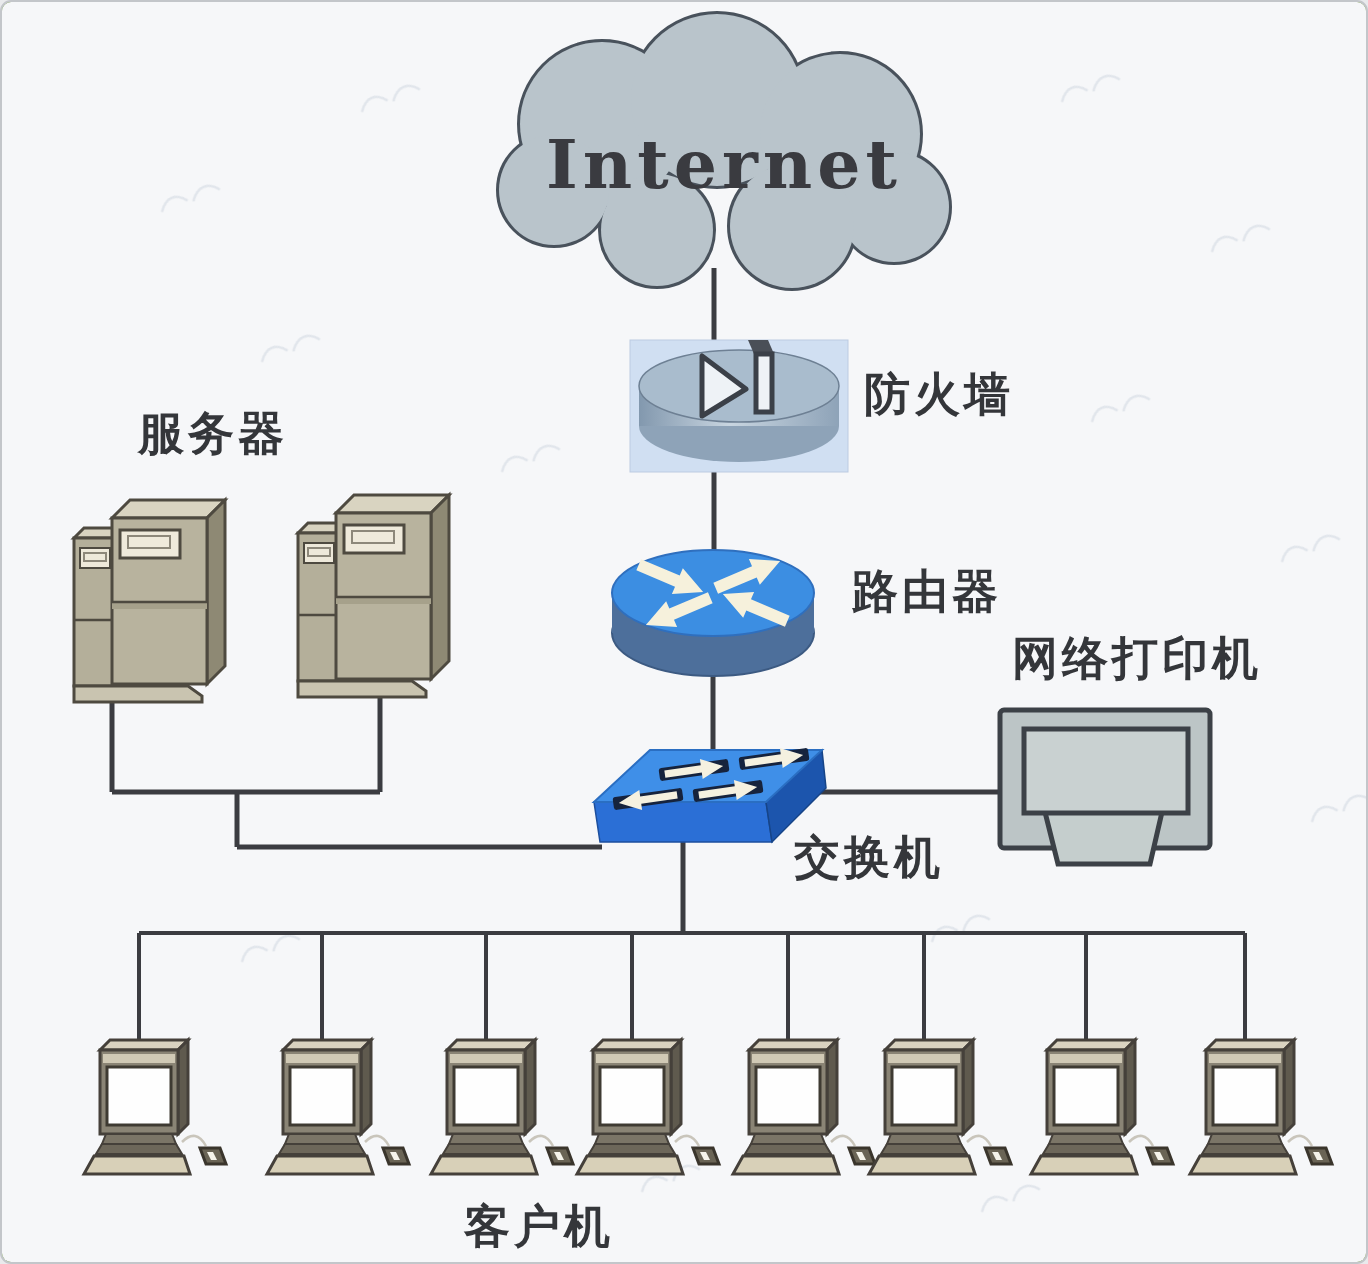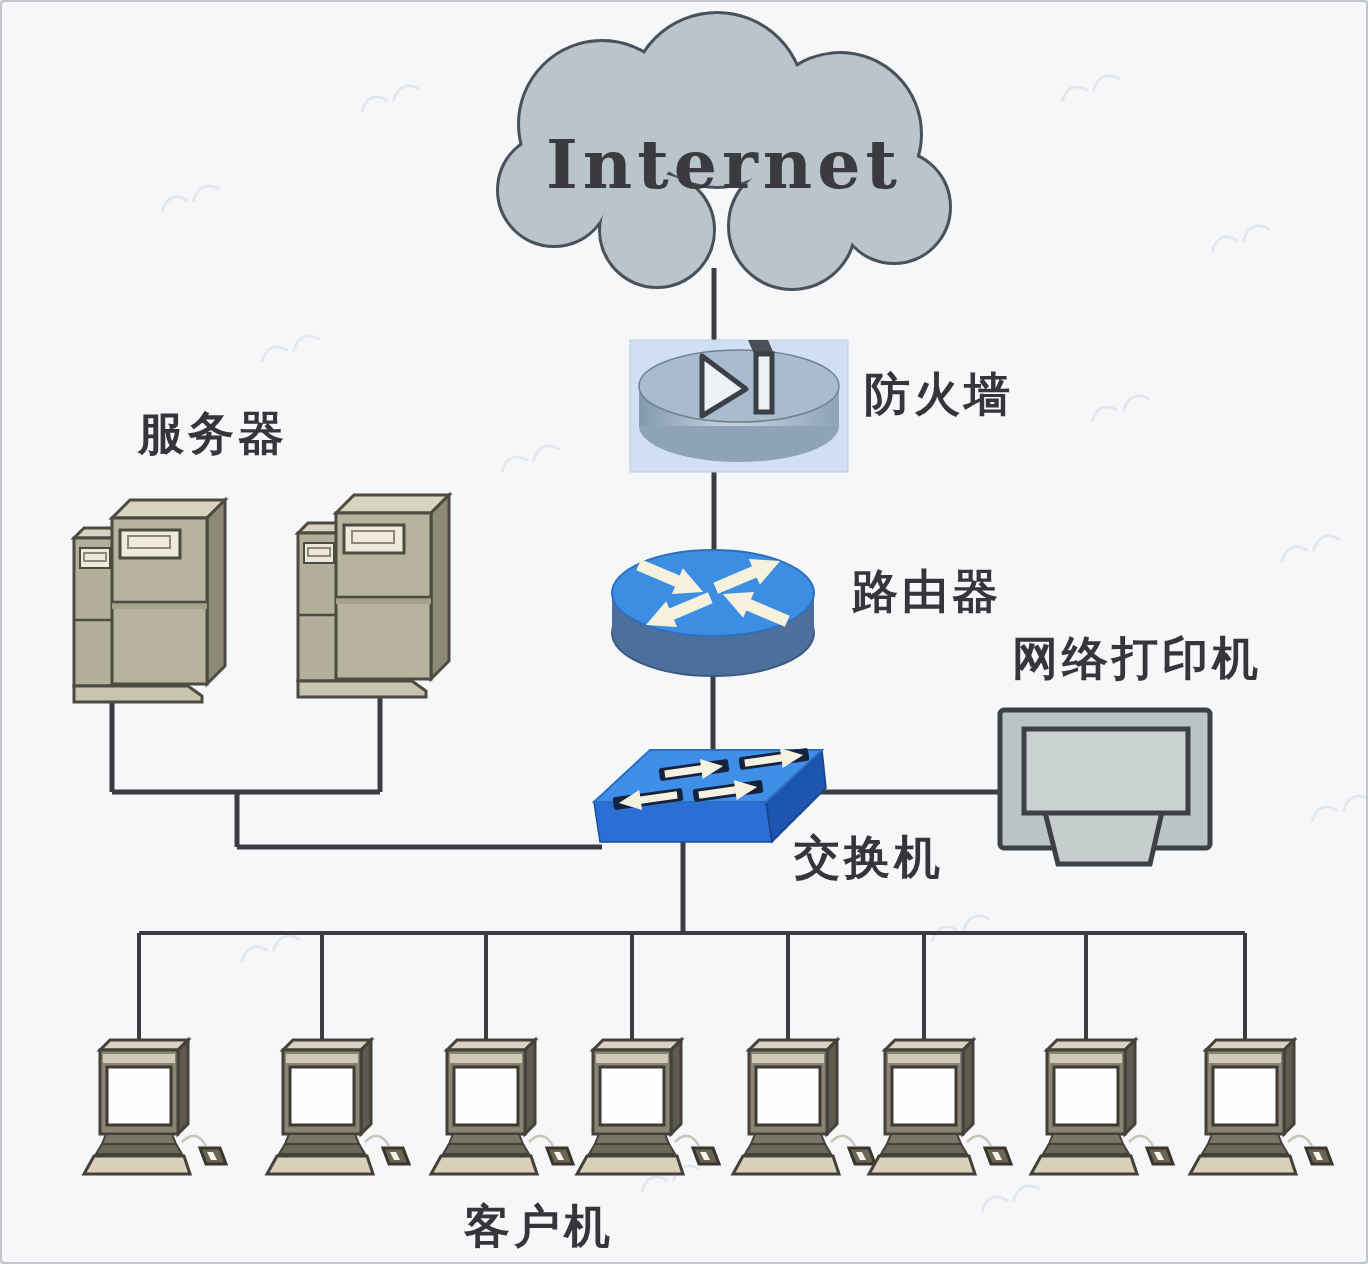--- a/index.html
+++ b/index.html
@@ -1,21 +1,21 @@
 <!DOCTYPE html>
 <html><head>
 <meta charset="utf-8">
 <style>
   html,body{margin:0;padding:0;background:#e9eaec;}
   .stage{
     position:relative;
     width:1368px;height:1264px;
     background:#4d7c0f;
     border:2px solid #c3c6ca;
-    border-radius:4px;
+    border-radius:11px;
     box-sizing:border-box;
     overflow:hidden;
     font-family:"Liberation Sans","DejaVu Sans",sans-serif;
   }
   svg{display:block;}
   .lbl{
     font-family:"Liberation Sans","DejaVu Sans",sans-serif;
     font-weight:bold;
     font-size:46px;
     fill:#34363a;

